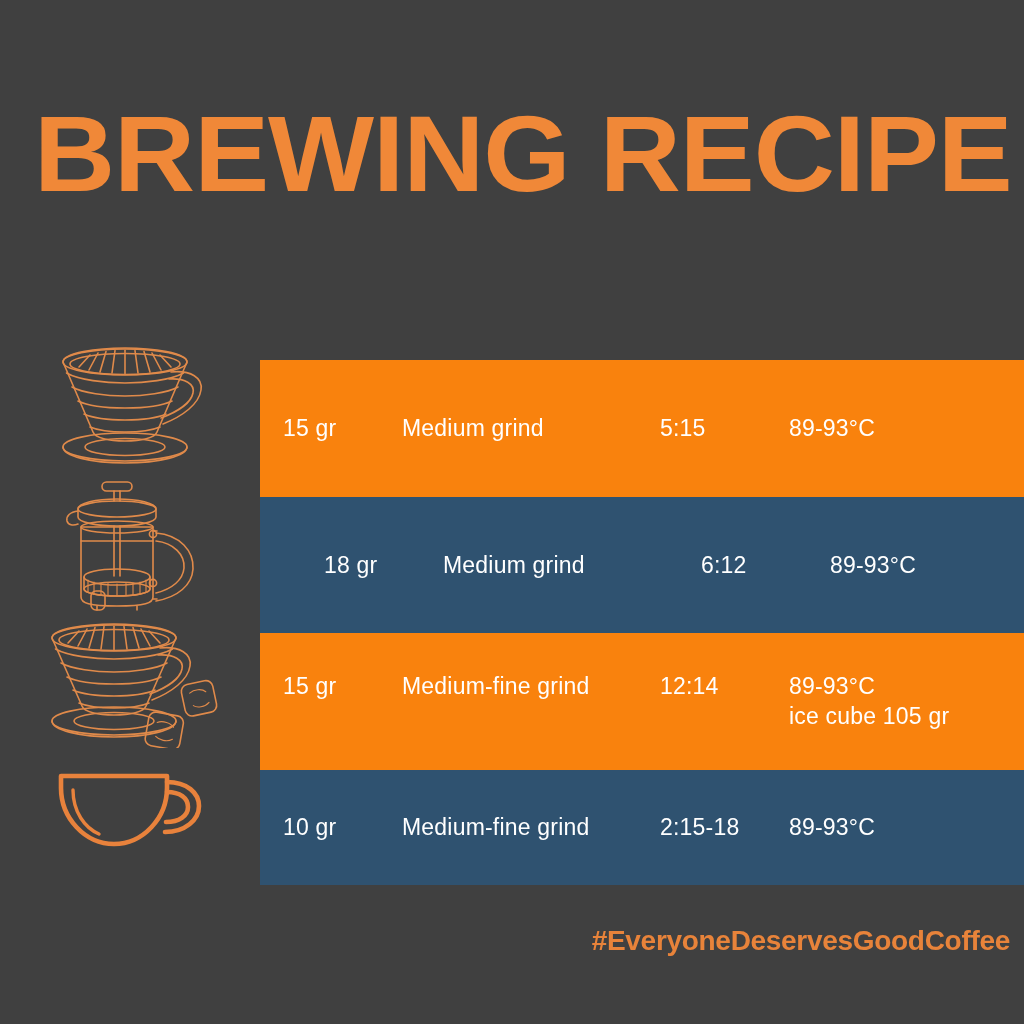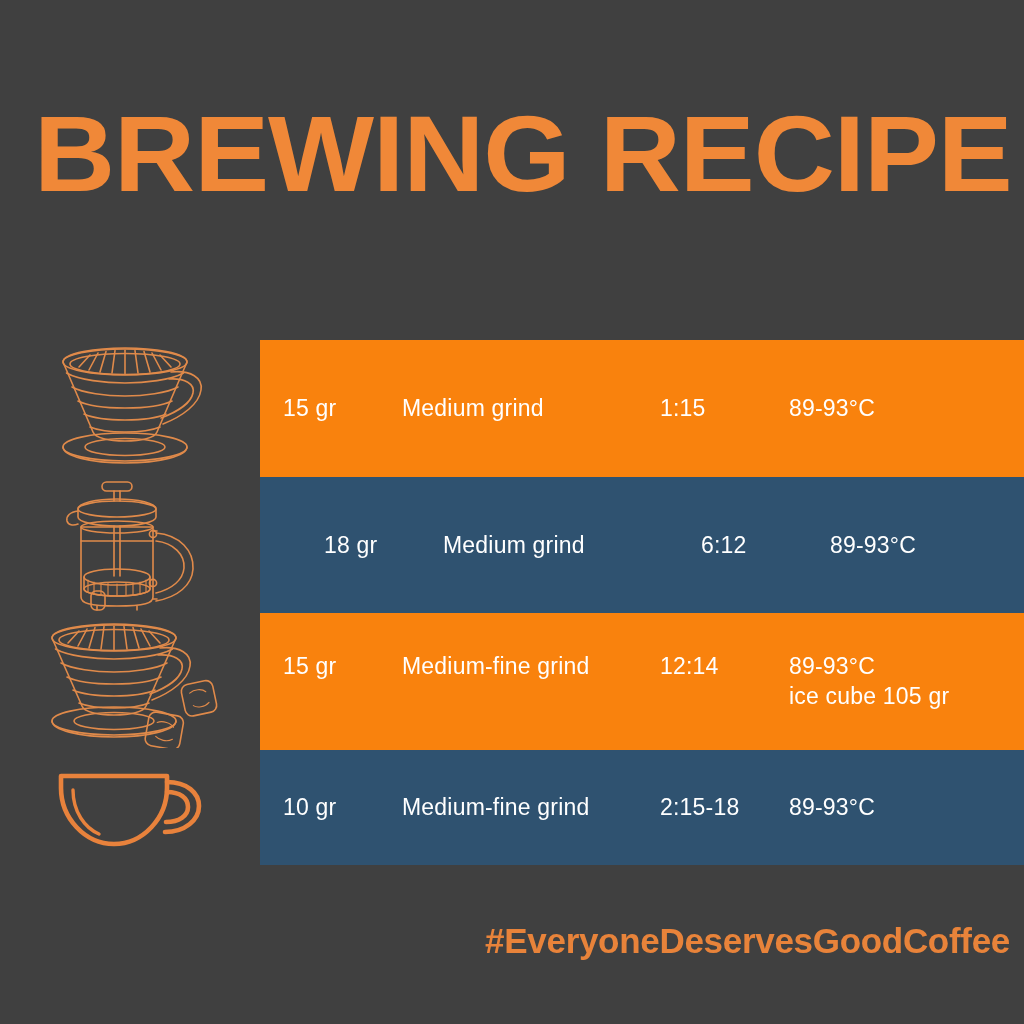--- a/index.html
+++ b/index.html
@@ -36,21 +36,21 @@
     color: #F08838;
     transform: scaleX(1.04);
     transform-origin: left top;
     white-space: nowrap;
   }
 
   
   #recipe-table {
     position: absolute;
     left: 260px;
-    top: 340px;
+    top: 360px;
     width: 764px;
   }
 
   .recipe-row {
     display: flex;
     align-items: center;
     box-sizing: border-box;
     width: 100%;
     color: #ffffff;
     font-size: 23px;
@@ -99,21 +99,21 @@
   }
   .icon-slot svg { display: block; }
 
   
   #hashtag {
     position: absolute;
     right: 14px;
     top: 918px;
     font-family: "Liberation Sans", sans-serif;
     font-weight: 700;
-    font-size: 35px;
+    font-size: 28px;
     line-height: 46px;
     color: #E8833A;
     letter-spacing: -0.3px;
     white-space: nowrap;
   }
 </style>
 </head>
 <body>
 
 <div id="poster">
@@ -235,21 +235,21 @@
       <path d="M112 28 C125 28 133 34 133 43 C133 52 124 58 111 58"></path>
       <path d="M18 26 C18 48 30 64 44 70" stroke-width="3.4"></path>
     </svg>
   </div>
 
   <div id="recipe-table">
 
     <div class="recipe-row bg-orange row-h137">
       <div class="cell cell-dose">15 gr</div>
       <div class="cell cell-grind">Medium grind</div>
-      <div class="cell cell-ratio">1:15</div>
+      <div class="cell cell-ratio">5:15</div>
       <div class="cell cell-temp">
         <span>89-93°C</span>
       </div>
     </div>
 
     <div class="recipe-row bg-navy row-h136">
       <div class="cell cell-dose">18 gr</div>
       <div class="cell cell-grind">Medium grind</div>
       <div class="cell cell-ratio">6:12</div>
       <div class="cell cell-temp">

